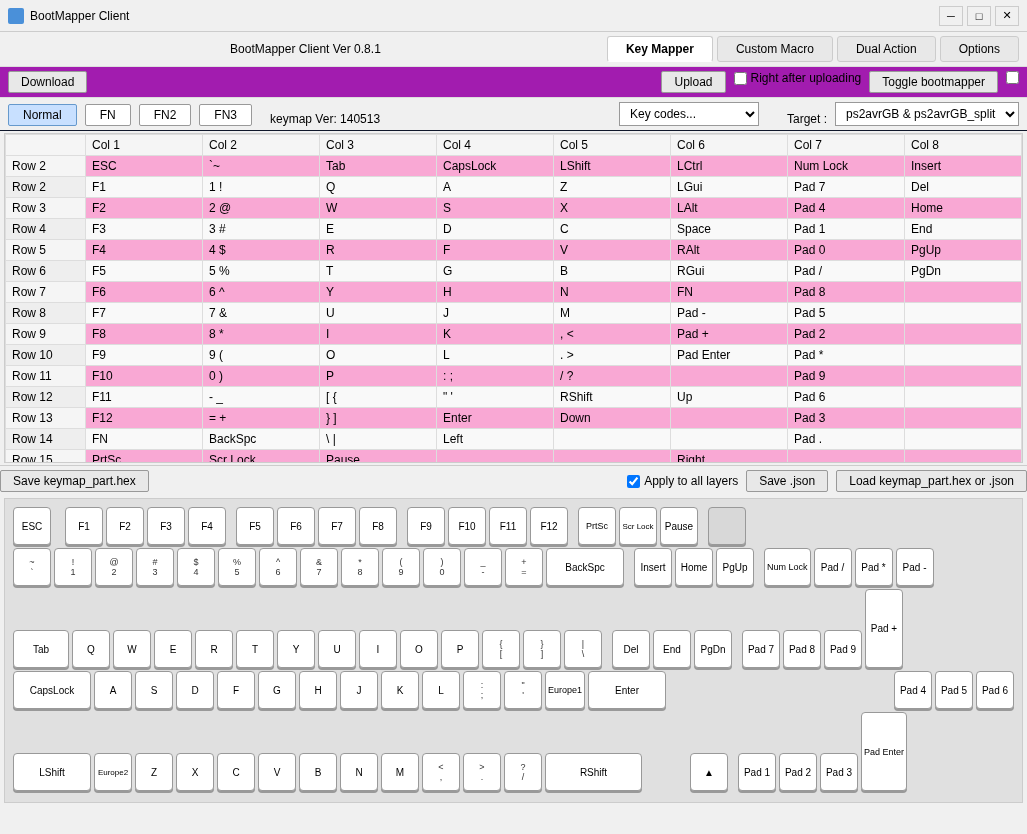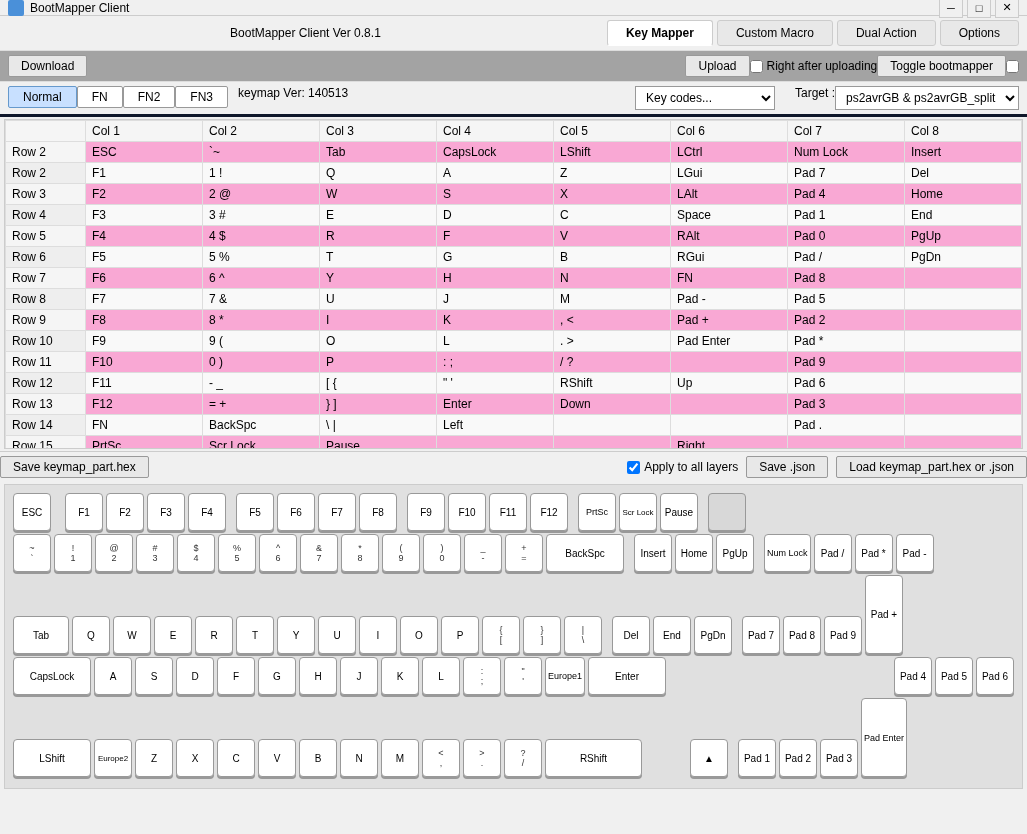--- a/index.html
+++ b/index.html
@@ -4,21 +4,21 @@
   <style>
     * { box-sizing: border-box; margin: 0; padding: 0; }
     body { font-family: 'Segoe UI', Arial, sans-serif; font-size: 12px; background: #f0f0f0; width: 1027px; height: 834px; overflow: hidden; }
     
     .title-bar {
       background: #f0f0f0;
       display: flex;
       align-items: center;
       padding: 4px 8px;
       border-bottom: 1px solid #ccc;
-      height: 16px;
+      height: 32px;
     }
     .title-bar-icon { margin-right: 6px; width: 16px; height: 16px; background: #4a90d9; border-radius: 2px; }
     .title-bar-text { flex: 1; font-size: 12px; }
     .title-bar-controls { display: flex; gap: 4px; }
     .title-bar-btn { width: 24px; height: 20px; border: 1px solid #ccc; background: #f0f0f0; cursor: pointer; font-size: 11px; display: flex; align-items: center; justify-content: center; }
 
     .menu-bar {
       display: flex;
       align-items: center;
       padding: 4px 8px;
@@ -36,41 +36,43 @@
     }
     .tab-btn.active {
       background: white;
       border-bottom-color: white;
       font-weight: bold;
     }
     .version-text { flex: 1; text-align: center; font-size: 12px; }
 
     .toolbar {
       display: flex;
-      align-items: center;
+      align-items: flex-start;
       padding: 4px 8px;
-      background: #a3a3a3;
+      gap: 8px;
+      background: #a21caf;
       border-bottom: 1px solid #ddd;
     }
     .btn {
       padding: 3px 12px;
       border: 1px solid #999;
       background: #e8e8e8;
       cursor: pointer;
       font-size: 12px;
       border-radius: 2px;
     }
     .checkbox-label { display: flex; align-items: center; gap: 4px; font-size: 12px; }
 
     .keymap-bar {
       display: flex;
-      align-items: flex-start;
+      align-items: flex-end;
       padding: 4px 8px;
+      gap: 8px;
       background: #f0f0f0;
-      border-bottom: 3px solid #0f172a;
+      border-bottom: 1px solid #0f172a;
     }
     .layer-btn {
       padding: 3px 14px;
       border: 1px solid #999;
       background: white;
       cursor: pointer;
       font-size: 12px;
       border-radius: 2px;
     }
     .layer-btn.active { background: #c8e0ff; border-color: #6699cc; }

